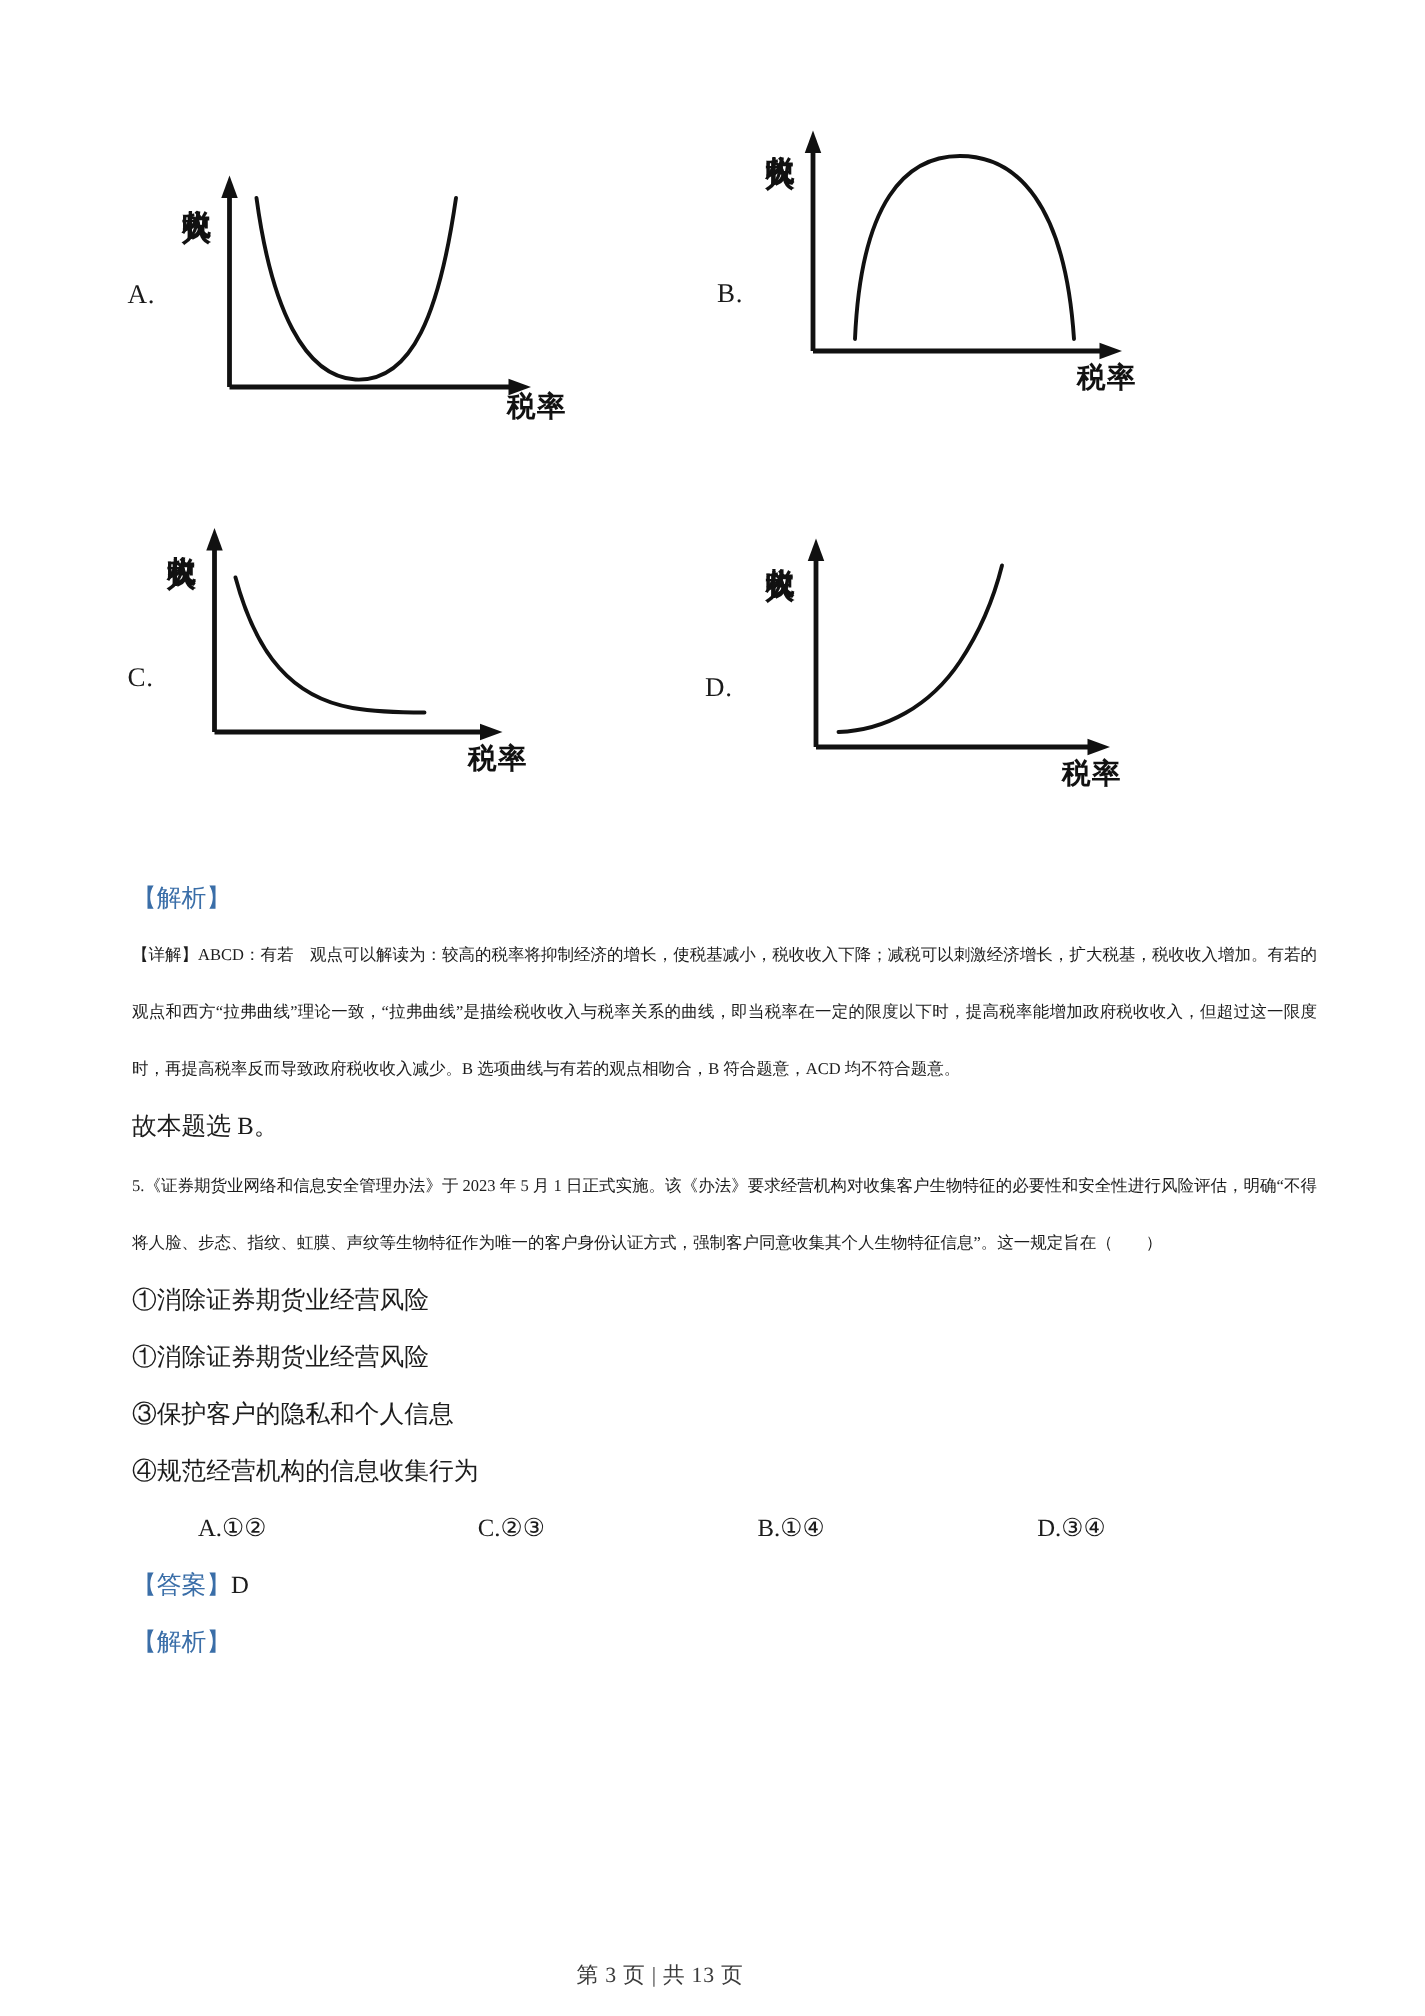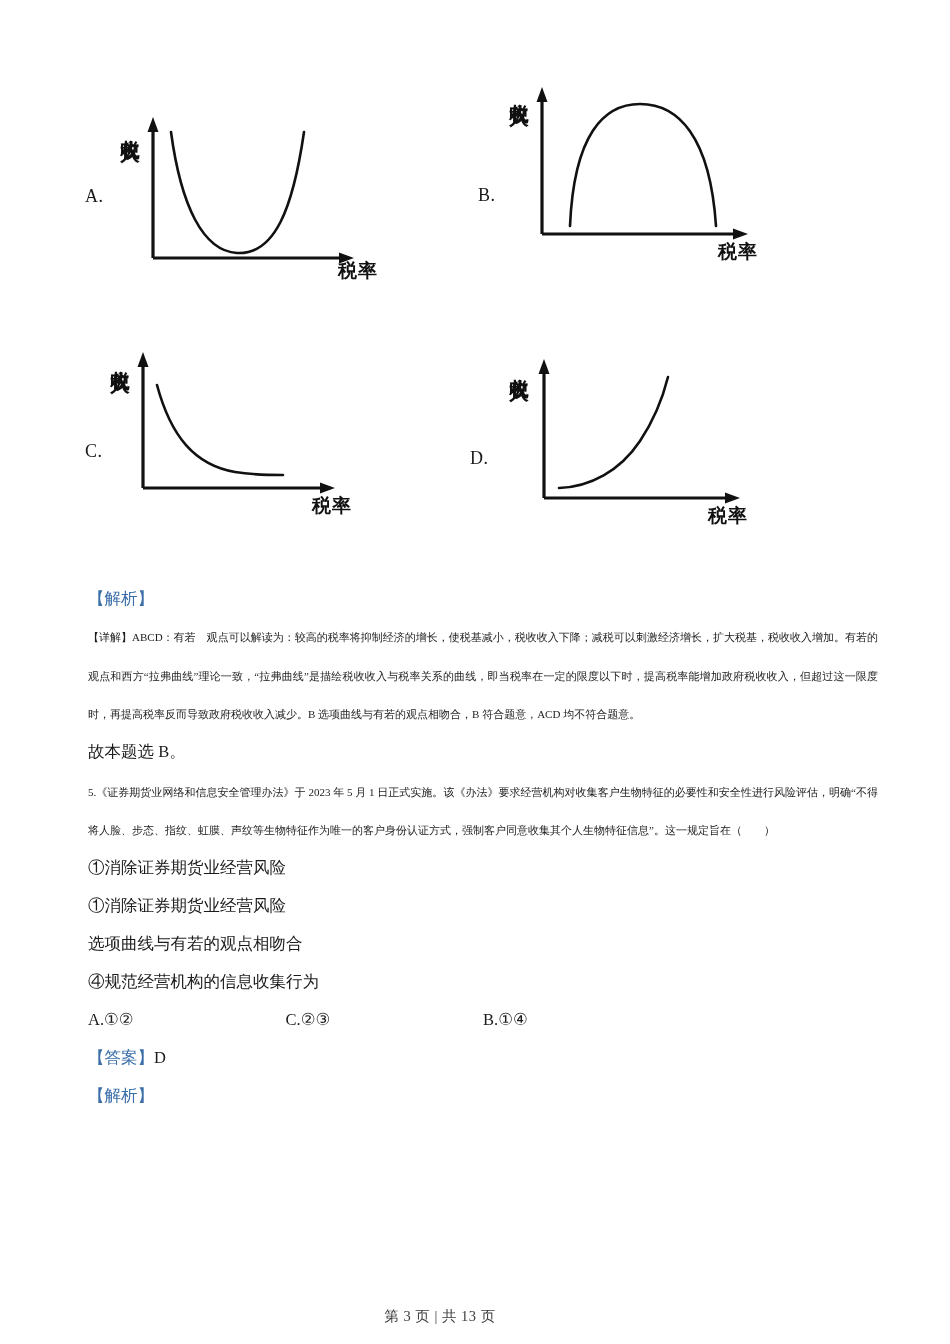--- a/index.html
+++ b/index.html
@@ -88,20 +88,21 @@
     color: #1c1c1c;
     text-align: justify;
     text-justify: inter-ideograph;
     font-family: "Liberation Serif", "DejaVu Serif", serif;
   }
   .opt-row {
     display: flex;
     font-size: 16.5px;
     line-height: 38px;
     color: #1c1c1c;
+    margin-left: 44px;
   }
   .opt-row > span { width: 25%; }
 
   
   .footer {
     position: absolute;
     left: 0;
     bottom: 18px;
     width: 880px;
     text-align: center;
@@ -184,27 +185,28 @@
     <div class="line"><span class="tag">【解析】</span></div>
 
     <div class="para"><span class="tag" style="color:#1c1c1c">【详解】</span><span>ABCD：有若　观点可以解读为：较高的税率将抑制经济的增长，使税基减小，税收收入下降；减税可以刺激经济增长，扩大税基，税收收入增加。有若的观点和西方“拉弗曲线”理论一致，“拉弗曲线”是描绘税收收入与税率关系的曲线，即当税率在一定的限度以下时，提高税率能增加政府税收收入，但超过这一限度时，再提高税率反而导致政府税收收入减少。B 选项曲线与有若的观点相吻合，B 符合题意，ACD 均不符合题意。</span></div>
 
     <div class="line">故本题选 B。</div>
 
     <div class="para" style="margin-top:2px;font-family:Liberation Serif, serif;">5.《证券期货业网络和信息安全管理办法》于 2023 年 5 月 1 日正式实施。该《办法》要求经营机构对收集客户生物特征的必要性和安全性进行风险评估，明确“不得将人脸、步态、指纹、虹膜、声纹等生物特征作为唯一的客户身份认证方式，强制客户同意收集其个人生物特征信息”。这一规定旨在（　　）</div>
 
     <div class="line">①消除证券期货业经营风险</div>
     <div class="line">①消除证券期货业经营风险</div>
-    <div class="line">选项曲线与有若的观点相吻合</div>
+    <div class="line">③保护客户的隐私和个人信息</div>
     <div class="line">④规范经营机构的信息收集行为</div>
 
     <div class="opt-row">
       <span>A.①②</span>
       <span>C.②③</span>
       <span>B.①④</span>
+      <span>D.③④</span>
     </div>
 
     <div class="line"><span class="tag">【答案】</span><span>D</span></div>
 
     <div class="line"><span class="tag">【解析】</span></div>
 
   </div>
 
   <div class="footer">第 3 页 | 共 13 页</div>
 

